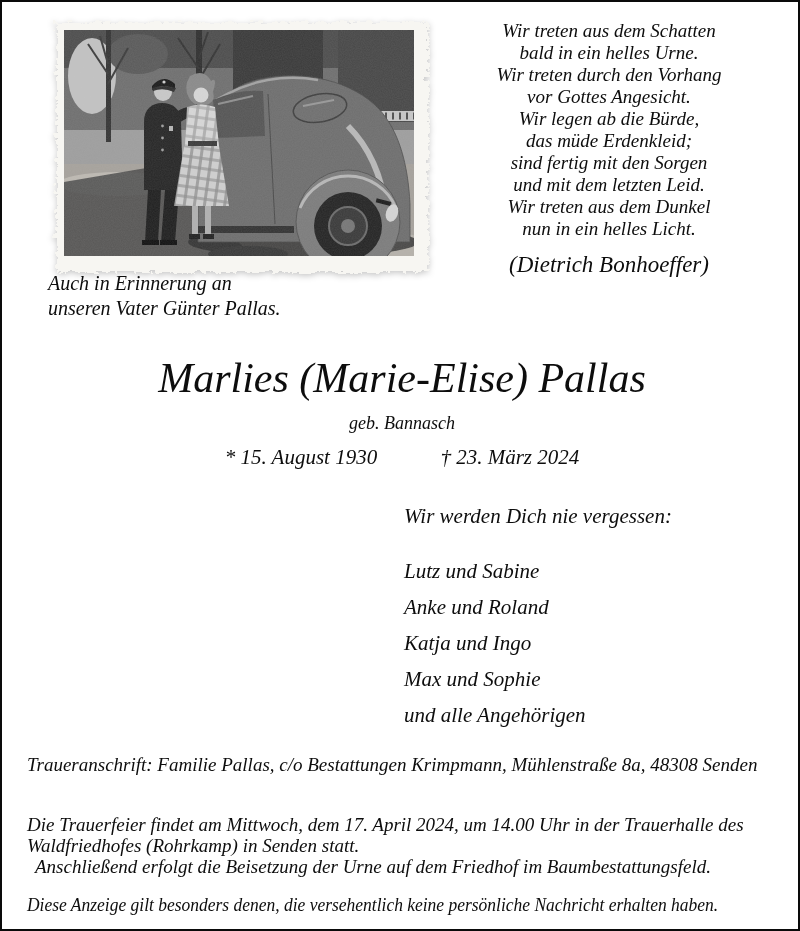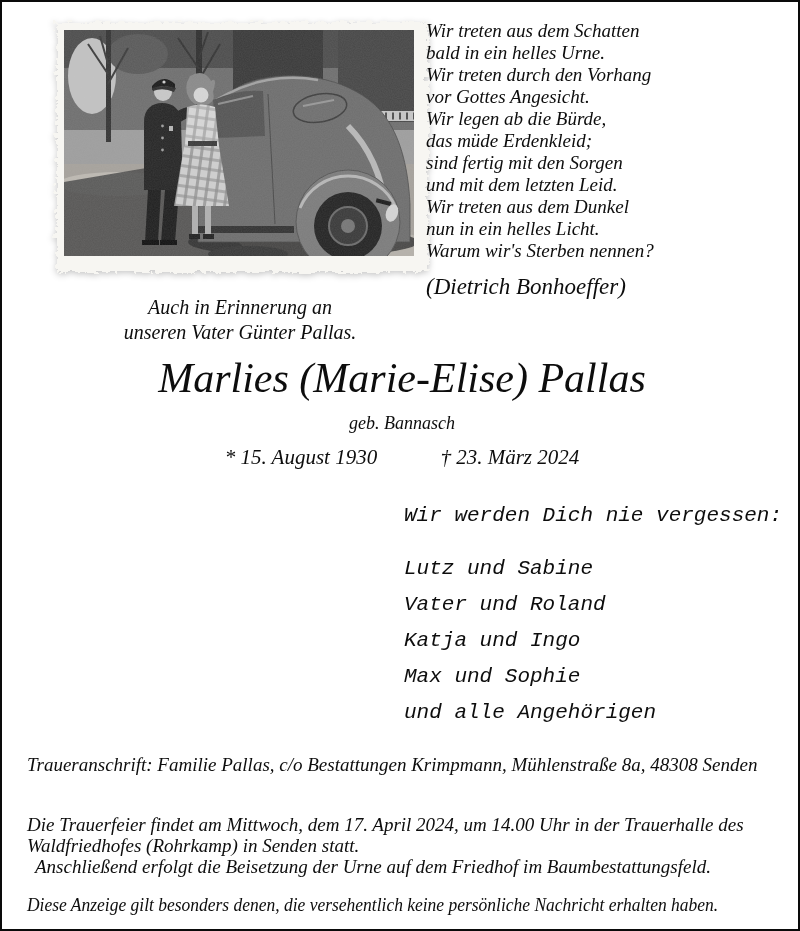--- a/index.html
+++ b/index.html
@@ -10,42 +10,42 @@
     border:2px solid #0a0a0a;
     background:#ffffff;
     font-family:"Liberation Serif","DejaVu Serif",serif;
     font-style:italic;
     color:#0d0d0d;
     overflow:hidden;
   }
   .photo-wrap{position:absolute;left:46px;top:12px;width:384px;height:264px;}
   .photo-wrap svg{filter:drop-shadow(0 2px 3px rgba(0,0,0,0.22));}
   .photo-caption{
-    position:absolute;left:46px;top:293px;width:384px;
-    text-align:center;font-size:20px;line-height:25px;
+    position:absolute;left:46px;top:269px;width:384px;
+    text-align:left;font-size:20px;line-height:25px;
   }
   .poem{
     position:absolute;left:424px;top:18px;width:366px;
-    font-size:19px;line-height:22px;
+    text-align:center;font-size:19px;line-height:22px;
   }
   .poem-attrib{margin-top:14px;font-size:23px;}
   .deceased-name{
     position:absolute;left:0;top:352px;width:800px;
     text-align:center;font-size:42px;line-height:48px;font-weight:normal;margin:0;
   }
   .maiden{
     position:absolute;left:0;top:411px;width:800px;
     text-align:center;font-size:18px;
   }
   .dates{
     position:absolute;left:0;top:443px;width:800px;
     text-align:center;font-size:21px;
   }
   .dates .death{margin-left:58px;font-style:italic;}
-  .mourners{position:absolute;left:402px;top:502px;width:380px;font-size:21px;font-family:Liberation Mono, monospace;}
+  .mourners{position:absolute;left:402px;top:502px;width:380px;font-size:21px;}
   .mourners .intro{margin:0 0 24px 0;}
   .mourners .name-line{line-height:36px;}
   .bottom{position:absolute;left:25px;width:758px;font-size:19px;}
   .address{top:752px;white-space:nowrap;}
   .service{top:796px;line-height:21px;margin-top:16px;}
   .burial{top:854px;white-space:nowrap;margin-left:8px;}
   .notice{top:892px;white-space:nowrap;transform:scaleX(0.92);transform-origin:left center;}
 </style>
 </head>
 <body>
@@ -157,35 +157,34 @@
     <div>Wir treten aus dem Schatten</div>
     <div>bald in ein helles Urne.</div>
     <div>Wir treten durch den Vorhang</div>
     <div>vor Gottes Angesicht.</div>
     <div>Wir legen ab die Bürde,</div>
     <div>das müde Erdenkleid;</div>
     <div>sind fertig mit den Sorgen</div>
     <div>und mit dem letzten Leid.</div>
     <div>Wir treten aus dem Dunkel</div>
     <div>nun in ein helles Licht.</div>
-    <div>Warum wir's Sterben nennen?</div>
     <div class="poem-attrib">(Dietrich Bonhoeffer)</div>
   </div>
 
   <h1 class="deceased-name">Marlies (Marie-Elise) Pallas</h1>
   <div class="maiden">geb. Bannasch</div>
   <div class="dates">
     <span class="birth">* 15. August 1930</span>
     <span class="death">† 23. März 2024</span>
   </div>
 
   <div class="mourners">
     <p class="intro">Wir werden Dich nie vergessen:</p>
     <div class="name-line">Lutz und Sabine</div>
-    <div class="name-line">Vater und Roland</div>
+    <div class="name-line">Anke und Roland</div>
     <div class="name-line">Katja und Ingo</div>
     <div class="name-line">Max und Sophie</div>
     <div class="name-line">und alle Angehörigen</div>
   </div>
 
   <div class="bottom address" style="position:absolute;">Traueranschrift: Familie Pallas, c/o Bestattungen Krimpmann, Mühlenstraße 8a, 48308 Senden</div>
   <div class="bottom service" style="position:absolute;">Die Trauerfeier findet am Mittwoch, dem 17. April 2024, um 14.00 Uhr in der Trauerhalle des Waldfriedhofes (Rohrkamp) in Senden statt.</div>
   <div class="bottom burial" style="position:absolute;">Anschließend erfolgt die Beisetzung der Urne auf dem Friedhof im Baumbestattungsfeld.</div>
   <div class="bottom notice" style="position:absolute;">Diese Anzeige gilt besonders denen, die versehentlich keine persönliche Nachricht erhalten haben.</div>
 

